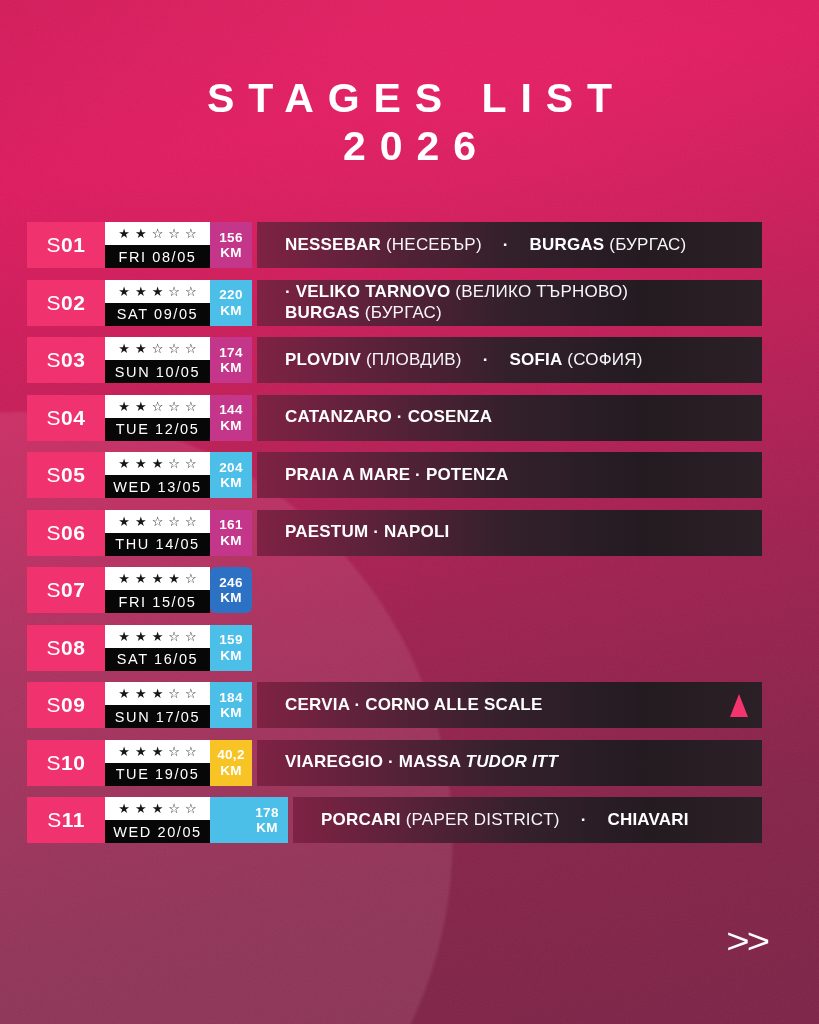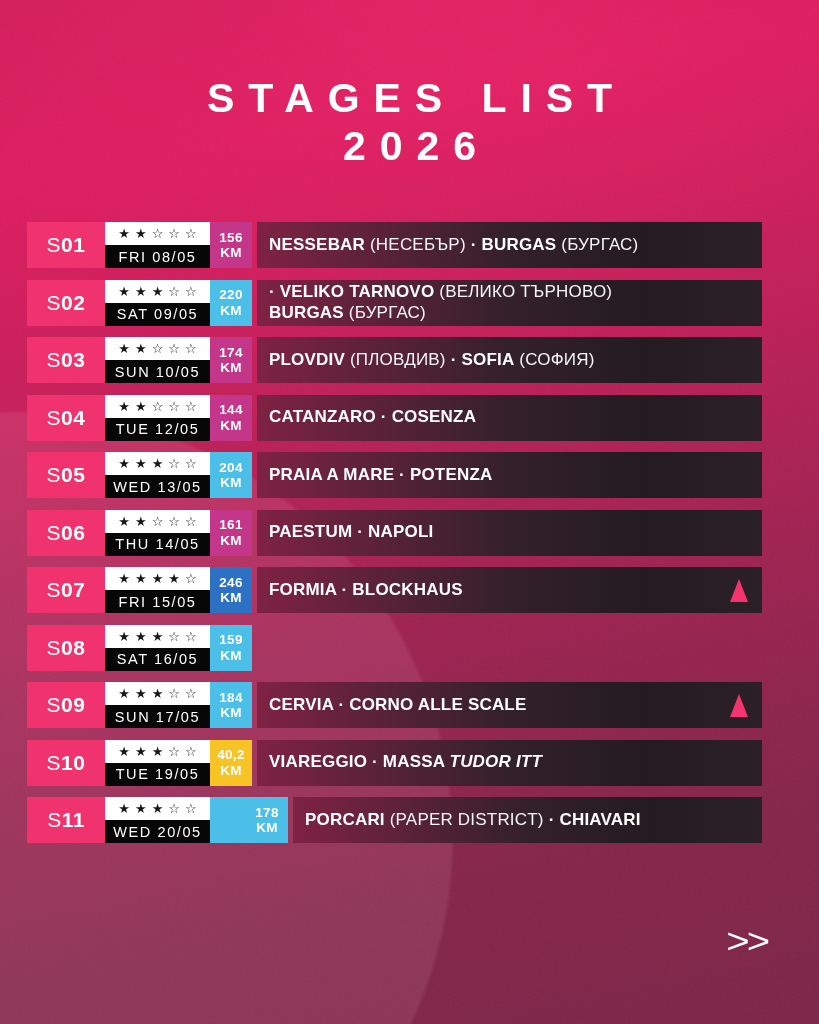--- a/index.html
+++ b/index.html
@@ -46,21 +46,21 @@
     line-height:1.12;display:flex;flex-direction:column;align-items:center;justify-content:center;
     letter-spacing:.3px;
   }
   .route{
     flex:1;margin-left:5px;color:#fff;
     background:linear-gradient(90deg,#7f2243 0%,#5a2239 24%,#33202b 50%,#241b21 76%,#2a2026 100%);
     display:flex;align-items:center;padding:0 14px 0 12px;
     font-size:17px;letter-spacing:.2px;
   }
   .route-text{flex:1;line-height:1.22;}
-  .seg-b{font-weight:700;}
+  .seg-b{font-weight:700;margin-left:16px;}
   .seg-n{font-weight:400;opacity:.96;}
   .seg-i{font-weight:700;font-style:italic;}
   .mtn{
     width:0;height:0;flex:0 0 auto;
     border-left:9px solid transparent;border-right:9px solid transparent;
     border-bottom:23px solid #f5336e;margin-left:8px;
   }
   .next{
     position:absolute;right:52px;bottom:60px;color:#fff;
     font-size:40px;font-weight:400;letter-spacing:-3px;
@@ -208,29 +208,23 @@
   </div>
       <div class="row">
     <div class="sbadge">
           <span class="pre">S</span>
           <span class="num">07</span>
         </div>
     <div class="mid">
       <div class="stars">★★★★☆</div>
       <div class="date">FRI 15/05</div>
     </div>
-    <div class="km" style="background: rgb(45, 113, 197);">
+    <div class="km" style="background: rgb(45, 113, 197); border-radius: 6px;">
       <span>246</span>
       <span>KM</span>
-    </div>
-    <div class="route">
-      <div class="route-text">
-            <div><span class="seg-b">FORMIA · BLOCKHAUS</span></div>
-          </div>
-      <div class="mtn"></div>
     </div>
   </div>
       <div class="row">
     <div class="sbadge">
           <span class="pre">S</span>
           <span class="num">08</span>
         </div>
     <div class="mid">
       <div class="stars">★★★☆☆</div>
       <div class="date">SAT 16/05</div>

